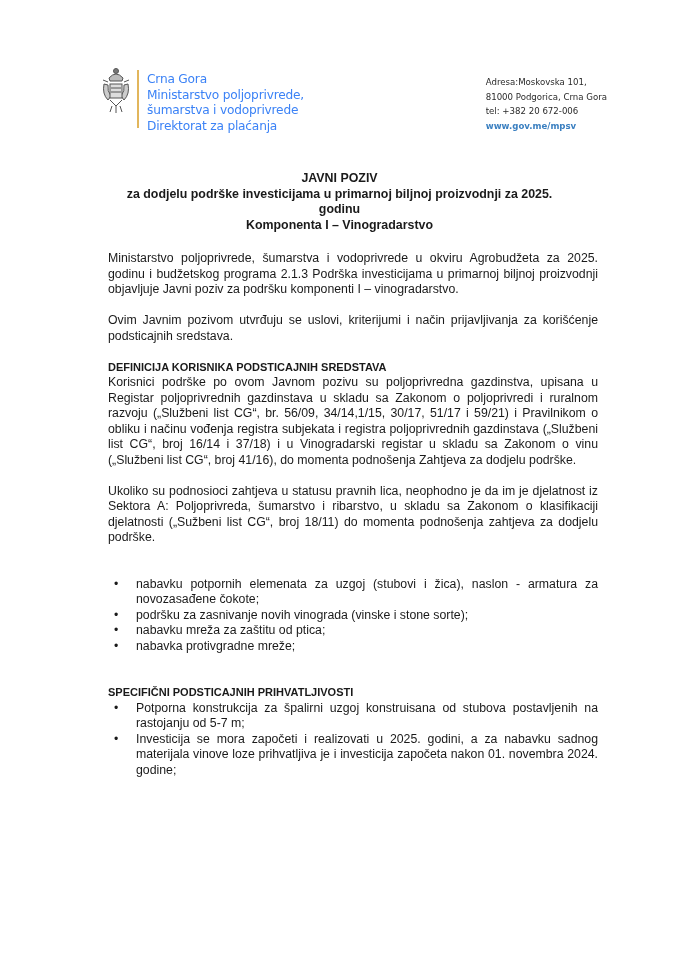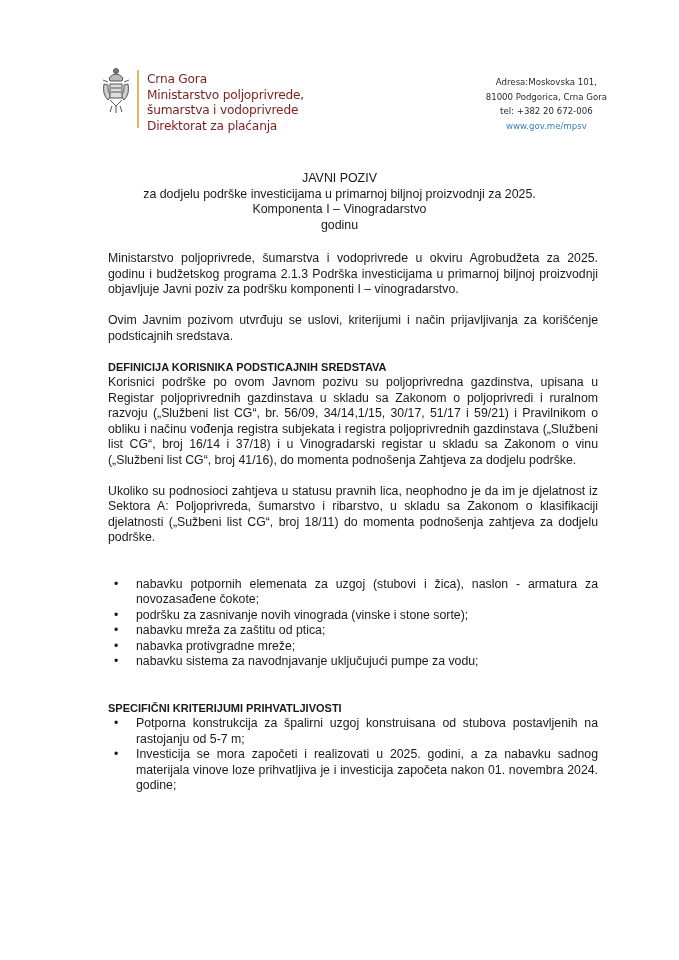--- a/index.html
+++ b/index.html
@@ -1,24 +1,24 @@
 <!DOCTYPE html>
 <html><head>
 <meta charset="utf-8">
 <style>
   html, body { margin: 0; padding: 0; background: #ffffff; }
   body { width: 679px; height: 960px; position: relative; overflow: hidden; font-family: "Liberation Sans", sans-serif; color: #1a1a1a; }
   .header { position: absolute; left: 0; top: 0; width: 679px; height: 150px; }
   .logo { position: absolute; left: 100px; top: 66px; width: 32px; height: 52px; }
   .logo-divider { position: absolute; left: 137px; top: 70px; width: 2px; height: 58px; background: #e2b65c; }
-  .org { position: absolute; left: 147px; top: 72px; font-family: "DejaVu Sans", sans-serif; font-size: 12.2px; line-height: 15.5px; color: #7f1d1d; letter-spacing: -0.2px; }
+  .org { position: absolute; left: 147px; top: 72px; font-family: "DejaVu Sans", sans-serif; font-size: 12.2px; line-height: 15.5px; color: #3b82f6; letter-spacing: -0.2px; }
   .org div { white-space: nowrap; }
-  .contact { position: absolute; right: 72px; top: 75px; text-align: center; font-family: "DejaVu Sans", sans-serif; font-size: 8.6px; line-height: 14.6px; color: #2a2a2a; }
-  .contact .link { color: #3a7fc0; }
-  .title-block { position: absolute; left: 0; top: 171px; width: 679px; text-align: center; font-weight: normal; font-size: 12.4px; line-height: 15.5px; }
+  .contact { position: absolute; right: 72px; top: 75px; text-align: left; font-family: "DejaVu Sans", sans-serif; font-size: 8.6px; line-height: 14.6px; color: #2a2a2a; }
+  .contact .link { color: #3a7fc0; font-weight: bold; }
+  .title-block { position: absolute; left: 0; top: 171px; width: 679px; text-align: center; font-weight: bold; font-size: 12.4px; line-height: 15.5px; }
   .title-block div { white-space: nowrap; }
   .content { position: absolute; left: 108px; top: 251px; width: 490px; font-size: 12.3px; line-height: 15.5px; }
   p { margin: 0; text-align: justify; }
   .gap { height: 15.5px; }
   h2 { margin: 0; font-size: 11px; line-height: 15.5px; font-weight: bold; }
   ul { margin: 0; padding: 0; list-style: none; }
   ul li { position: relative; text-align: justify; }
   .list1 li { padding-left: 28px; }
   .list1 li::before { content: "•"; position: absolute; left: 6px; top: 0; }
   .list2 li { padding-left: 28px; }
@@ -55,45 +55,44 @@
     <div>Adresa:Moskovska 101,</div>
     <div>81000 Podgorica, Crna Gora</div>
     <div>tel: +382 20 672-006</div>
     <div class="link">www.gov.me/mpsv</div>
   </div>
 </div>
 
 <div class="title-block">
   <div>JAVNI POZIV</div>
   <div>za dodjelu podrške investicijama u primarnoj biljnoj proizvodnji za 2025.</div>
+  <div>godinu</div>
   <div>Komponenta I – Vinogradarstvo</div>
-  <div>godinu</div>
 </div>
 
 <div class="content">
   <p>Ministarstvo poljoprivrede, šumarstva i vodoprivrede u okviru Agrobudžeta za 2025. godinu i budžetskog programa 2.1.3 Podrška investicijama u primarnoj biljnoj proizvodnji objavljuje Javni poziv za podršku komponenti I – vinogradarstvo.</p>
   <div class="gap"></div>
   <p>Ovim Javnim pozivom utvrđuju se uslovi, kriterijumi i način prijavljivanja za korišćenje podsticajnih sredstava.</p>
   <div class="gap"></div>
 
   <h2>DEFINICIJA KORISNIKA PODSTICAJNIH SREDSTAVA</h2>
   <p>Korisnici podrške po ovom Javnom pozivu su poljoprivredna gazdinstva, upisana u Registar poljoprivrednih gazdinstava u skladu sa Zakonom o poljoprivredi i ruralnom razvoju („Službeni list CG“, br. 56/09, 34/14,1/15, 30/17, 51/17 i 59/21) i Pravilnikom o obliku i načinu vođenja registra subjekata i registra poljoprivrednih gazdinstava („Službeni list CG“, broj 16/14 i 37/18) i u Vinogradarski registar u skladu sa Zakonom o vinu („Službeni list CG“, broj 41/16), do momenta podnošenja Zahtjeva za dodjelu podrške.</p>
   <div class="gap"></div>
   <p>Ukoliko su podnosioci zahtjeva u statusu pravnih lica, neophodno je da im je djelatnost iz Sektora A: Poljoprivreda, šumarstvo i ribarstvo, u skladu sa Zakonom o klasifikaciji djelatnosti („Sužbeni list CG“, broj 18/11) do momenta podnošenja zahtjeva za dodjelu podrške.</p>
   <div class="gap"></div>
 
   <div class="gap"></div>
   <ul class="list1">
     <li>nabavku potpornih elemenata za uzgoj (stubovi i žica), naslon - armatura za novozasađene čokote;</li>
     <li>podršku za zasnivanje novih vinograda (vinske i stone sorte);</li>
     <li>nabavku mreža za zaštitu od ptica;</li>
     <li>nabavka protivgradne mreže;</li>
-    <li>nabavku sistema za navodnjavanje uključujući pumpe za vodu;</li>
   </ul>
   <div class="gap"></div>
   <div class="gap"></div>
 
-  <h2>SPECIFIČNI KRITERIJUMI PRIHVATLJIVOSTI</h2>
+  <h2>SPECIFIČNI PODSTICAJNIH PRIHVATLJIVOSTI</h2>
   <ul class="list2">
     <li>Potporna konstrukcija za špalirni uzgoj konstruisana od stubova postavljenih na rastojanju od 5-7 m;</li>
     <li>Investicija se mora započeti i realizovati u 2025. godini, a za nabavku sadnog materijala vinove loze prihvatljiva je i investicija započeta nakon 01. novembra 2024. godine;</li>
   </ul>
 </div>
 
 </body></html>

